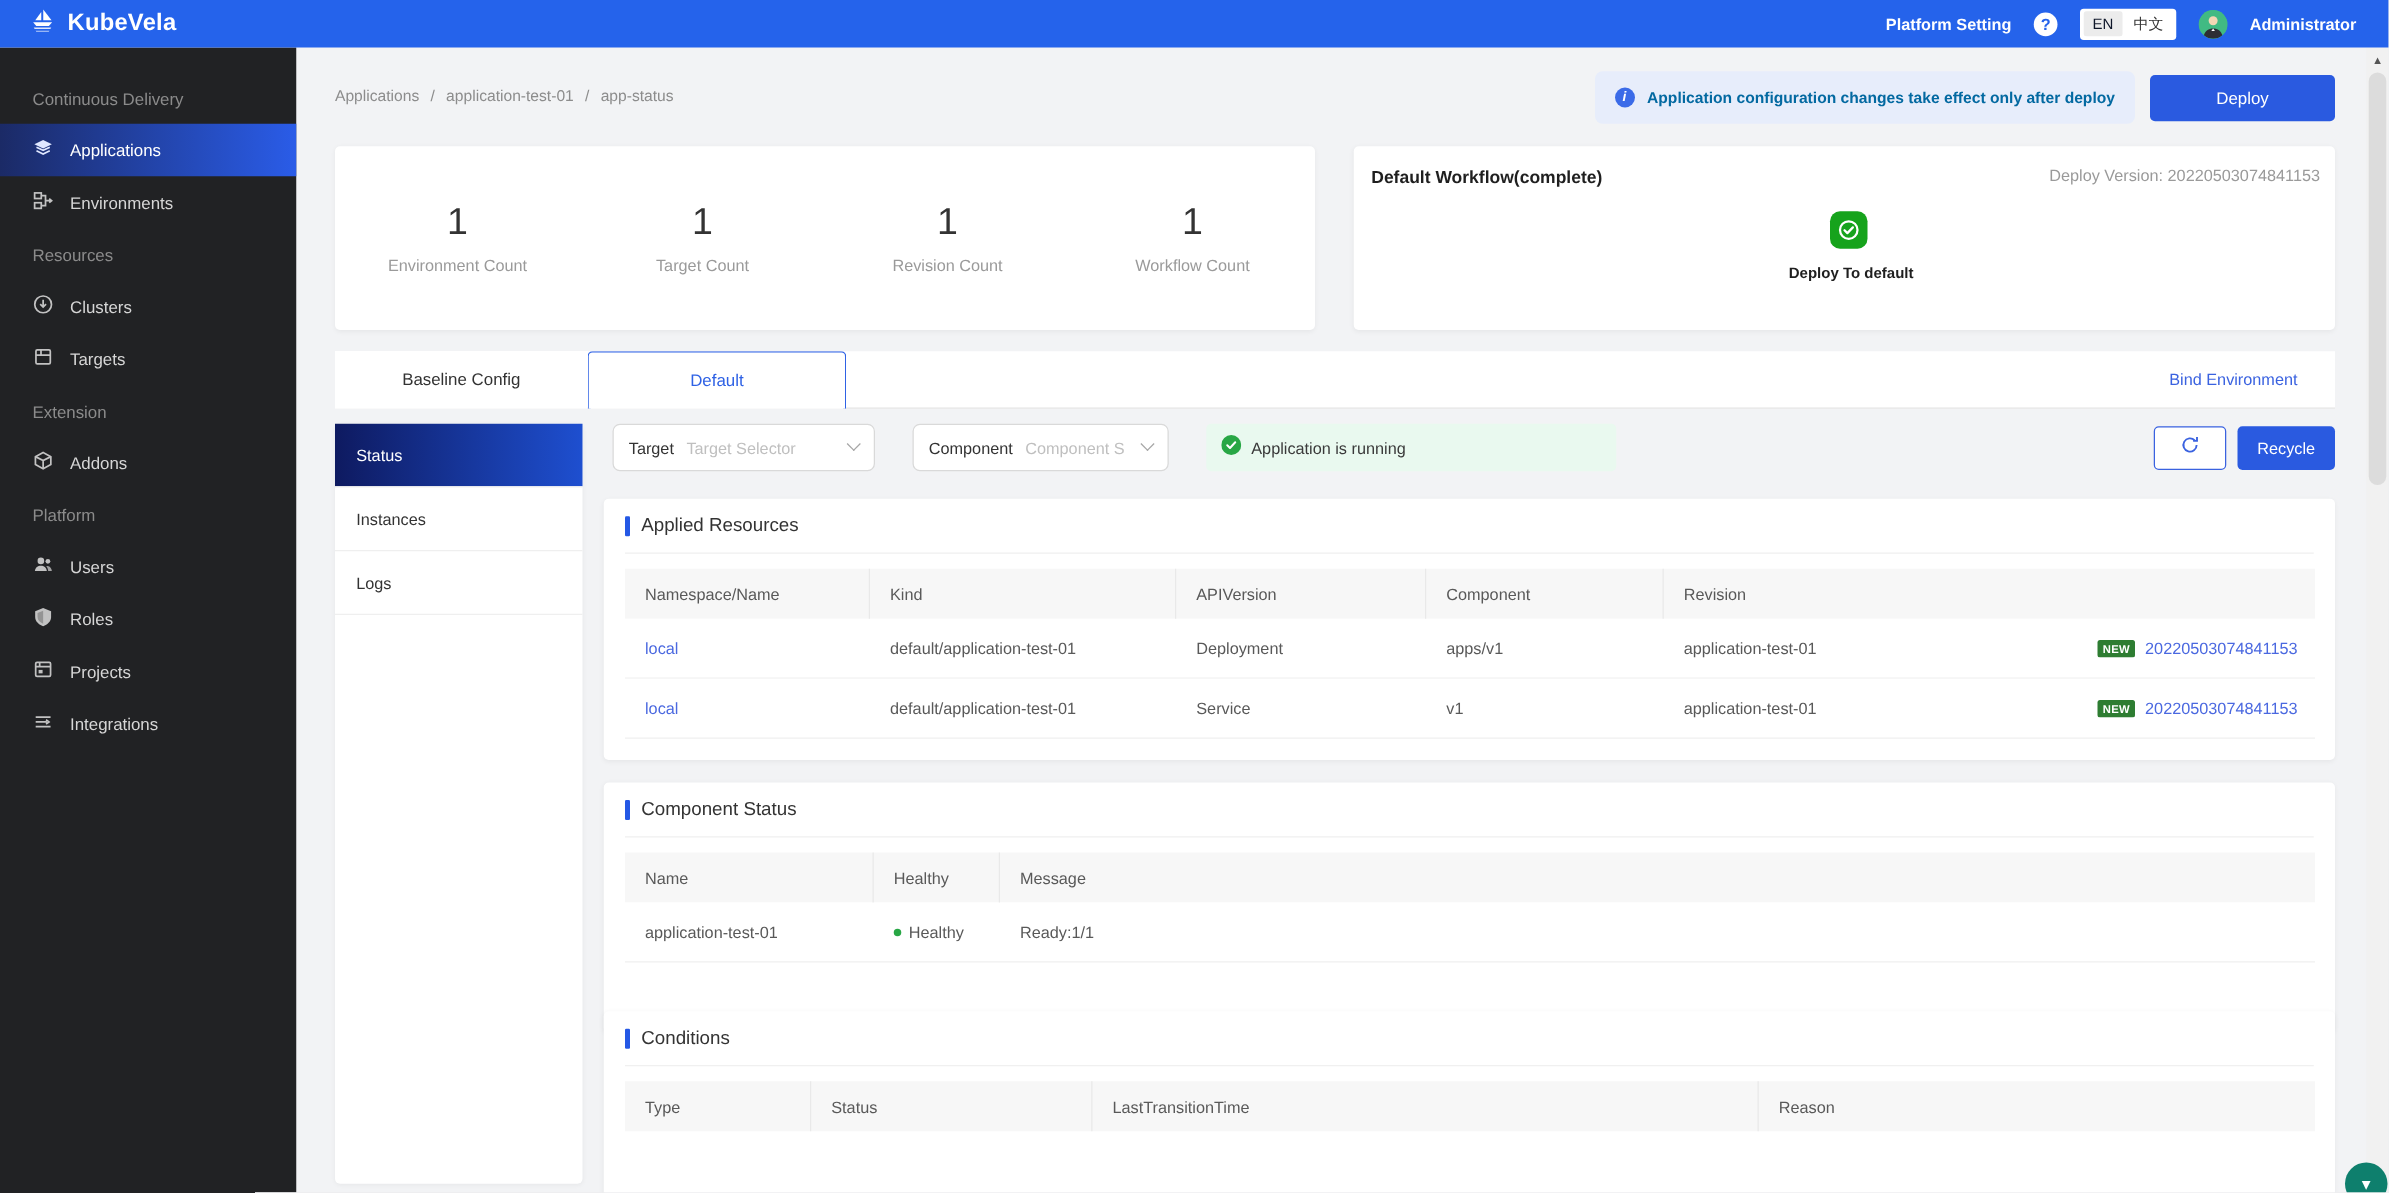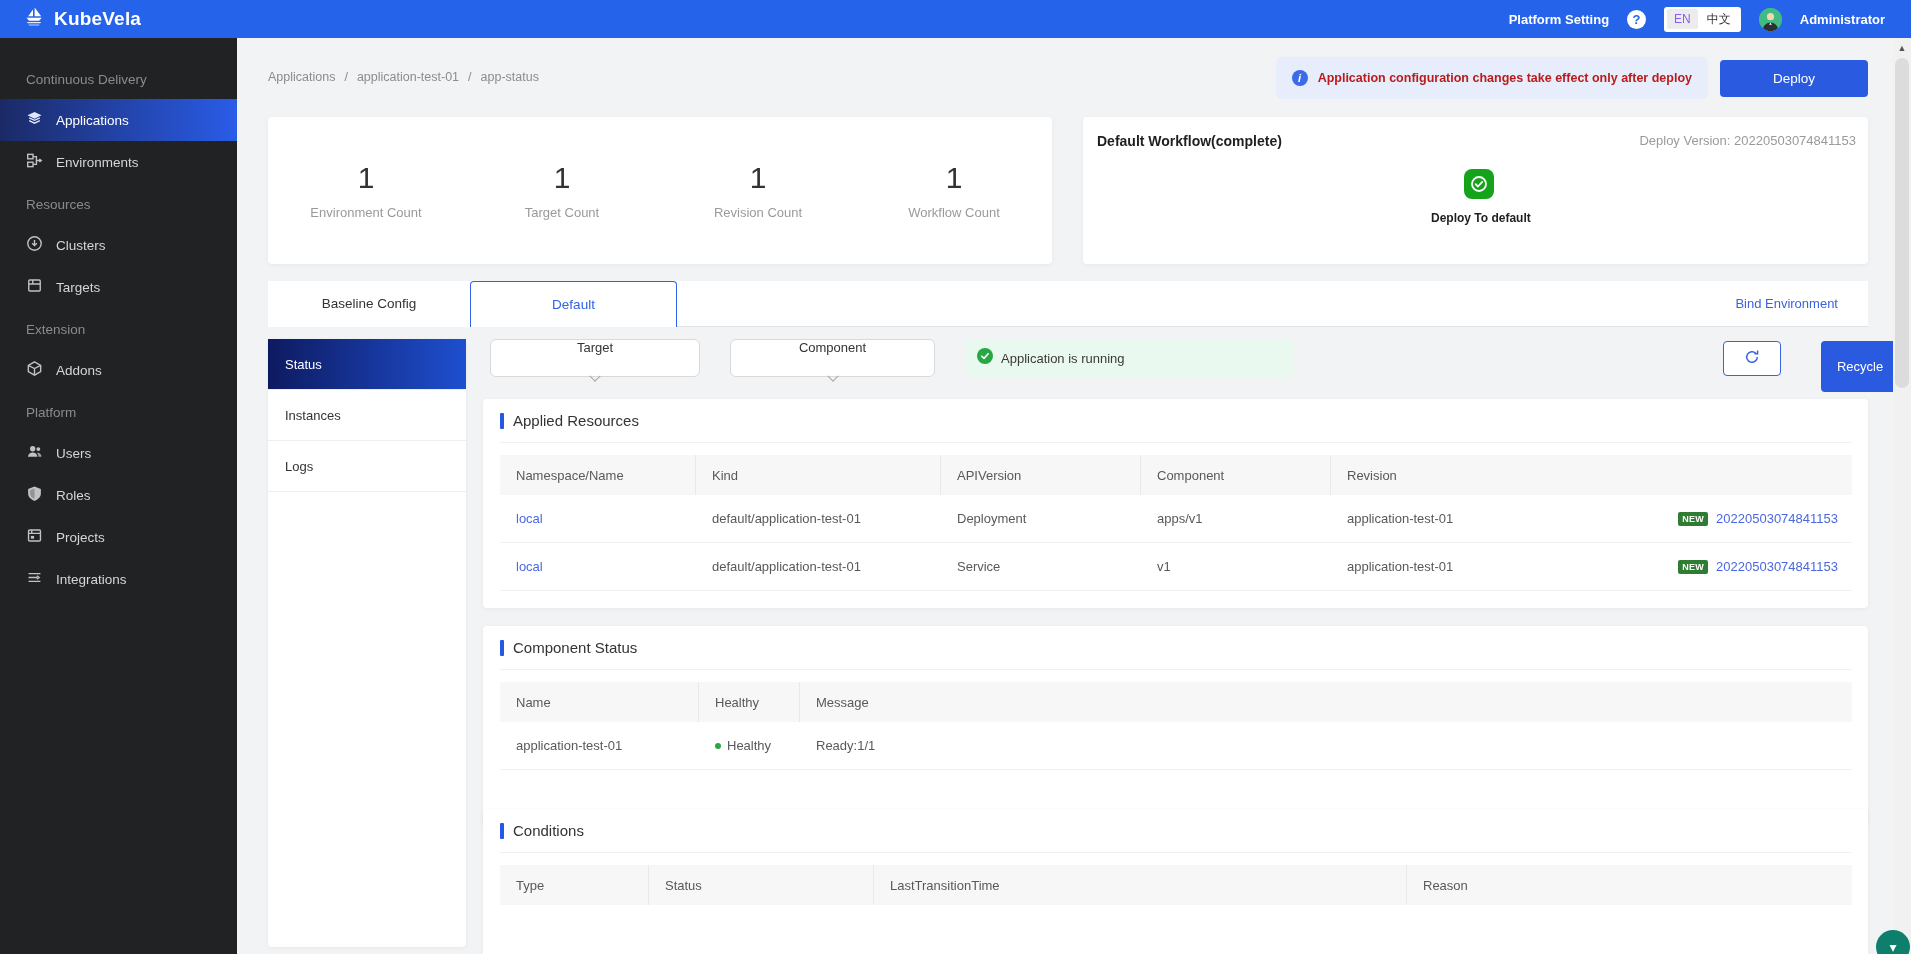--- a/index.html
+++ b/index.html
@@ -10,37 +10,37 @@
   }
   
   .topbar { position:absolute; left:0; top:0; width:1911px; height:38px; background:#2563eb; display:flex; align-items:center; justify-content:space-between; z-index:30; }
   .brand { display:flex; align-items:center; gap:8px; padding-left:22px; }
   .brand svg { width:24px; height:24px; }
   .brand-name { color:#fff; font-size:19px; font-weight:bold; letter-spacing:.2px; }
   .topbar-right { display:flex; align-items:center; gap:18px; padding-right:26px; }
   .platform-setting { color:#fff; font-size:13px; font-weight:bold; cursor:pointer; }
   .help-circle { width:19px; height:19px; border-radius:50%; background:#fff; color:#2563eb; font-size:13px; font-weight:bold; display:flex; align-items:center; justify-content:center; cursor:pointer; }
   .lang-switch { background:#fff; border-radius:3px; height:25px; display:flex; align-items:center; padding:0 3px; gap:2px; cursor:pointer; }
-  .lang-en { background:#ececec; color:#8b5cf6; font-size:12px; padding:3px 7px; border-radius:2px; }
+  .lang-en { background:#ececec; color:#0f172a; font-size:12px; padding:3px 7px; border-radius:2px; }
   .lang-zh { color:#333; font-size:12px; padding:3px 7px; }
   .avatar { width:23px; height:23px; border-radius:50%; background:#41ba83; overflow:hidden; display:flex; align-items:center; justify-content:center; }
   .user-name { color:#fff; font-size:13px; font-weight:bold; }
 
   
   .sidebar { position:absolute; left:0; top:38px; width:237px; height:916px; background:#212224; padding-top:20px; z-index:20; }
   .side-section-label { color:#8b8b8b; font-size:13.5px; padding:14px 0 12px 26px; }
   .side-item { height:42px; display:flex; align-items:center; gap:13px; padding-left:26px; color:#d6d6d6; font-size:13.5px; cursor:pointer; }
   .side-item svg { width:17px; height:17px; flex:none; }
   .side-item.active { background:linear-gradient(90deg,#1b2a66 0%, #2a5ce8 100%); color:#fff; }
 
   
   .breadcrumb { position:absolute; left:268px; top:70px; font-size:12.5px; color:#8c8c8c; display:flex; gap:9px; }
   .breadcrumb .bc-item { cursor:pointer; }
   .banner { position:absolute; top:57px; right:203px; height:42px; background:#e7edfb; border-radius:6px; display:flex; align-items:center; gap:10px; padding:0 16px; }
-  .banner-text { font-size:12.5px; font-weight:bold; color:#b91c1c; white-space:nowrap; }
+  .banner-text { font-size:12.5px; font-weight:bold; color:#0369a1; white-space:nowrap; }
   .info-badge { width:16px; height:16px; border-radius:50%; background:#3b6be8; color:#fff; font-size:11px; font-style:italic; font-weight:bold; display:flex; align-items:center; justify-content:center; flex:none; }
   .btn-primary { background:#2a5ae0; color:#fff; border:none; border-radius:4px; font-size:13px; font-family:inherit; cursor:pointer; }
   .deploy-btn { position:absolute; left:1720px; top:60px; width:148px; height:37px; font-size:13.5px; }
 
   .card { position:absolute; background:#fff; border-radius:4px; box-shadow:0 1px 4px rgba(0,0,0,.05); }
   .stats-card { left:268px; top:117px; width:784px; height:147px; display:flex; align-items:center; }
   .stat { flex:1; text-align:center; }
   .stat-value { font-size:30px; color:#333; }
   .stat-label { font-size:13px; color:#9a9a9a; margin-top:10px; }
   .workflow-card { left:1083px; top:117px; width:785px; height:147px; }
@@ -56,30 +56,30 @@
   .tab-baseline { left:0; width:202px; }
   .tab-default { left:202px; width:207px; color:#2f62e5; border:1px solid #2f62e5; border-bottom:none; border-radius:4px 4px 0 0; }
   .bind-env { position:absolute; right:30px; top:0; line-height:46px; font-size:13px; color:#3a62e0; cursor:pointer; }
 
   
   .subnav { left:268px; top:339px; width:198px; height:608px; }
   .subnav-item { height:51px; line-height:51px; padding-left:17px; font-size:13px; color:#333; border-bottom:1px solid #efefef; cursor:pointer; }
   .subnav-item.active { background:linear-gradient(90deg,#0e1a60 0%, #1e4fd0 100%); color:#fff; }
 
   
-  .select-box { position:absolute; height:38px; background:#fff; border:1px solid #d9d9d9; border-radius:6px; display:flex; align-items:center; padding:0 12px; gap:10px; cursor:pointer;flex-direction:column; }
+  .select-box { position:absolute; height:38px; background:#fff; border:1px solid #d9d9d9; border-radius:6px; display:flex; align-items:center; padding:0 12px; gap:10px; cursor:pointer; }
   .select-target { left:490px; top:339px; width:210px; }
   .select-component { left:730px; top:339px; width:205px; }
   .select-label { font-size:13px; color:#333; }
   .select-placeholder { font-size:13px; color:#bfbfbf; white-space:nowrap; overflow:hidden; flex:1; }
   .chev { width:8px; height:8px; border-right:1.5px solid #a6a6a6; border-bottom:1.5px solid #a6a6a6; transform:rotate(45deg) translate(-2px,-2px); flex:none; }
   .status-pill { position:absolute; left:965px; top:339px; width:328px; height:38px; background:#e9f9ef; border-radius:4px; display:flex; align-items:center; gap:8px; padding:0 12px; }
   .status-pill-text { font-size:13px; color:#3a3a3a; }
   .refresh-btn { position:absolute; left:1723px; top:341px; width:58px; height:35px; background:#fff; border:1px solid #3a62e0; border-radius:4px; display:flex; align-items:center; justify-content:center; cursor:pointer; }
-  .recycle-btn { position:absolute; left:1790px; top:341px; width:78px; height:51px;margin-left:31px; }
+  .recycle-btn { position:absolute; left:1790px; top:341px; width:78px; height:35px; }
 
   
   .section-card { left:483px; width:1385px; }
   .sec-head { position:absolute; left:17px; top:13px; display:flex; align-items:center; gap:9px; }
   .sec-bar { width:4px; height:16px; background:#2458e5; border-radius:1px; }
   .sec-title { font-size:15px; color:#333; }
   .sec-divider { position:absolute; left:17px; right:17px; top:43px; border-top:1px solid #f0f0f0; }
   .tbl { position:absolute; left:17px; right:16px; top:56px; }
   .tbl-header { display:grid; background:#f7f7f7; height:40px; align-items:center; }
   .tbl-header > div { font-size:13px; color:#595959; padding-left:16px; border-right:1px solid #e9e9e9; height:100%; display:flex; align-items:center; }

